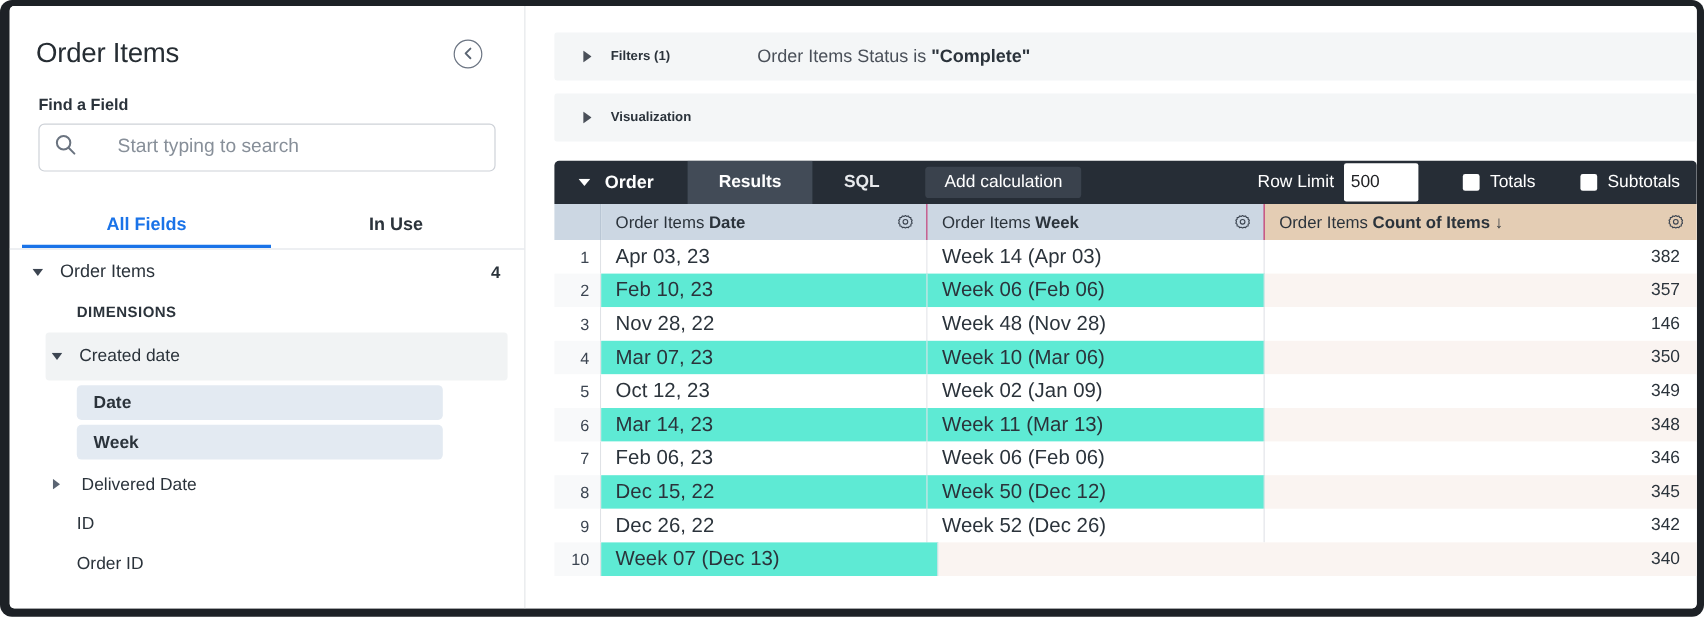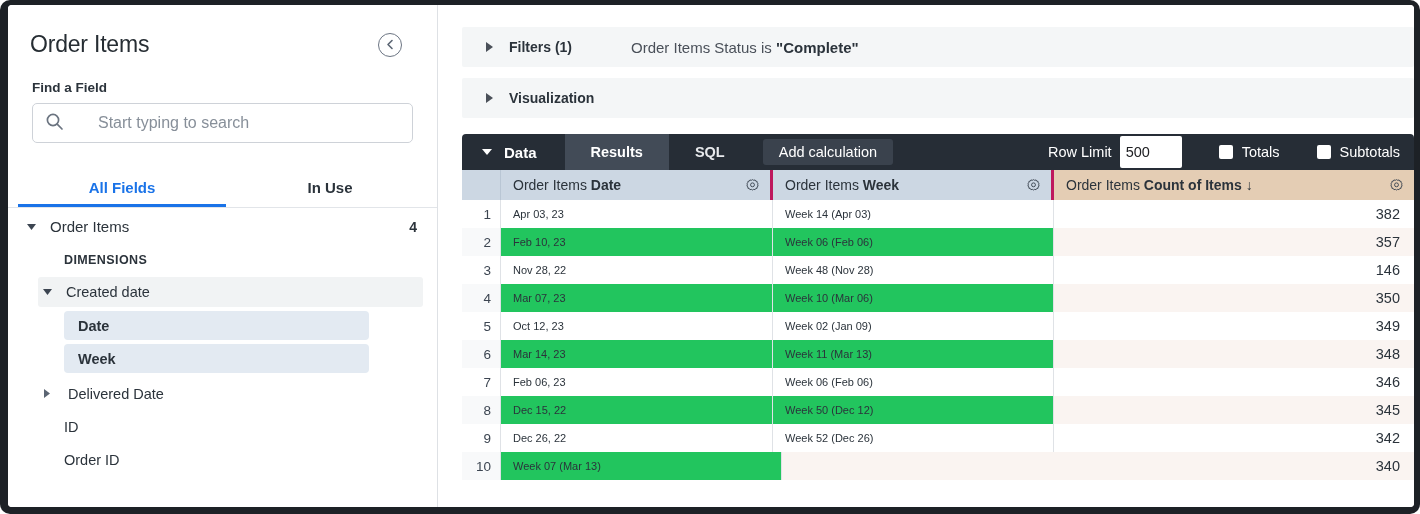--- a/index.html
+++ b/index.html
@@ -123,21 +123,21 @@
 
   .bar {
     background: #f4f6f7;
     height: 40px;
     margin: 22px 0 0 24px;
     display: flex; align-items: center;
     border-radius: 2px;
   }
   .bar.second { margin-top: 11px; }
   .bar .tri { margin: 0 16px 0 24px; display:flex; align-items:center; }
-  .bar-label { font-size: 14px; font-weight: 700; color: #2b333b; width: 98px; }
+  .bar-label { font-size: 11px; font-weight: 700; color: #2b333b; width: 98px; }
   .bar-desc { font-size: 15px; color: #4a5059; margin-left: 24px; }
   .bar-desc b { font-weight: 700; color: #2b333b; }
 
   
   .toolbar {
     margin: 16px 0 0 24px;
     height: 36px;
     background: #262d36;
     border-radius: 4px 4px 0 0;
     display: flex; align-items: stretch;
@@ -184,30 +184,30 @@
   .c-idx {
     flex: 0 0 39px; display: flex; align-items: center; justify-content: flex-end;
     padding-right: 9px; font-size: 13.5px; color: #3c4551;
     background: #fff; border-right: 1px solid #dfe2e6;
   }
   .tr.head .c-idx { background: #ccd7e3; border-right: 1px solid #b9c6d4; }
   .tr.alt .c-idx { background: #f8f9fa; }
 
   .c-dim {
     display: flex; align-items: center;
-    padding-left: 12px; font-size: 11px; color: #2b333b;
+    padding-left: 12px; font-size: 17px; color: #2b333b;
     border-right: 1px solid #dfe2e6;
     background: #fff;
   }
-  .tr.alt .c-dim { background: #22c55e; }
+  .tr.alt .c-dim { background: #5eead4; }
   .c-dim.w1 { flex: 0 0 272px; }
   .c-dim.w2 { flex: 0 0 281px; gap: 38px; }
 
   .tr.head .c-dim {
-    background: #ccd7e3; border-right: 3px solid #be185d;
+    background: #ccd7e3; border-right: 1px solid #be185d;
     font-size: 14px; color: #2b333b;
     justify-content: space-between; padding-right: 10px;
   }
   .tr.head .c-dim .lbl strong { font-weight: 700; }
   .tr.head .c-dim .lbl { font-weight: 400; }
 
   .c-meas {
     flex: 1 1 auto; display: flex; align-items: center; justify-content: flex-end;
     padding-right: 14px; font-size: 14.5px; color: #2b333b;
     background: #fff;
@@ -264,21 +264,21 @@
               </svg>
         </span>
         <span class="fl-group-name" style="margin-left:10px;">Order Items</span>
         <span class="fl-count">4</span>
       </div>
 
       <div class="fl-row ind-3" style="height:34px;">
         <span class="fl-sub">DIMENSIONS</span>
       </div>
 
-      <div class="fl-row hoverbg" style="height:30px;">
+      <div class="fl-row hoverbg" style="height:40px;">
         <span class="fl-caret">
           <svg width="9" height="6" viewBox="0 0 9 6" aria-hidden="true">
                 <path d="M0 0 L9 0 L4.5 6 Z" fill="#3c4551"></path>
               </svg>
         </span>
         <span style="margin-left:10px;">Created date</span>
       </div>
 
       <div class="chip-gap"></div>
       <div class="fl-chip">
@@ -331,21 +331,21 @@
       <span class="bar-label" style="width:auto;">Visualization</span>
     </div>
 
     <div class="toolbar">
       <div class="tb-data">
         <span class="tri">
           <svg width="10" height="6" viewBox="0 0 10 6" aria-hidden="true">
                 <path d="M0 0 L10 0 L5 6 Z" fill="#ffffff"></path>
               </svg>
         </span>
-        <span>Data</span>
+        <span>Order</span>
       </div>
       <div class="tb-tab active">Results</div>
       <div class="tb-tab">SQL</div>
       <div class="tb-calc">Add calculation</div>
 
       <div class="tb-right">
         <span class="tb-rowlimit-label">Row Limit</span>
         <input class="tb-rowlimit-input" type="text" value="500" style="">
         <label class="tb-check">
           <span class="tb-box"></span>
@@ -441,21 +441,21 @@
               <div class="c-meas">345</div>
             </div>
             <div class="tr">
               <div class="c-idx">9</div>
               <div class="c-dim w1">Dec 26, 22</div>
               <div class="c-dim w2">Week 52 (Dec 26)</div>
               <div class="c-meas">342</div>
             </div>
             <div class="tr alt">
               <div class="c-idx">10</div>
-              <div class="c-dim w2">Week 07 (Mar 13)</div>
+              <div class="c-dim w2">Week 07 (Dec 13)</div>
               <div class="c-meas">340</div>
             </div>
           </div>
     </div>
 
   </div>
 </div>
 </div>
 
 </body></html>

